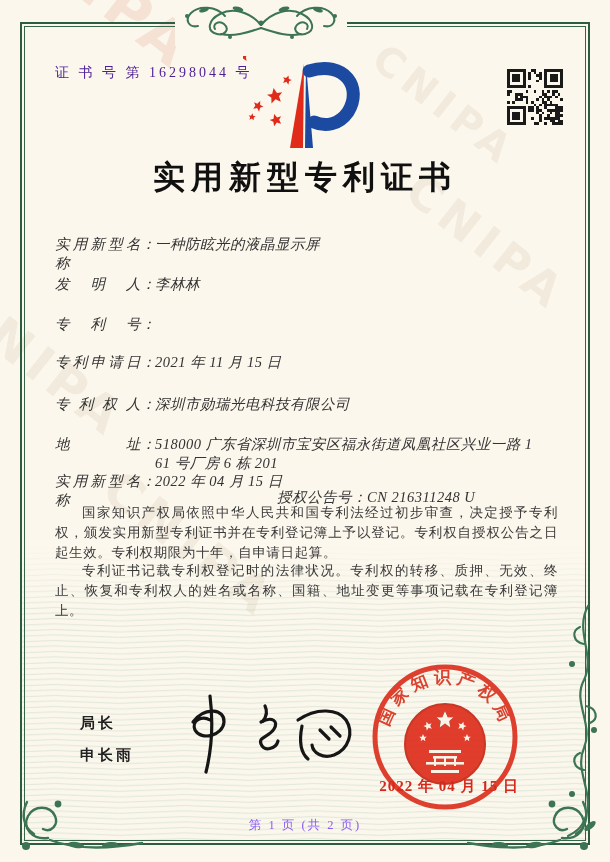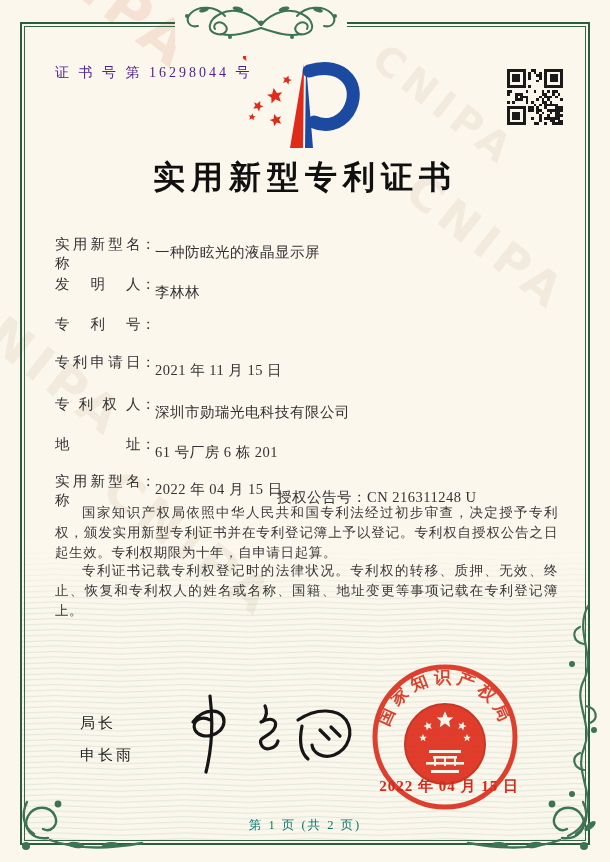--- a/index.html
+++ b/index.html
@@ -16,39 +16,39 @@
       transform:rotate(38deg);z-index:1;white-space:nowrap;}
   .wm-pink{color:rgba(214,120,92,0.16);}
   
   .certno{left:55px;top:64px;font-size:14px;letter-spacing:3px;color:#4c1d95;z-index:3;}
   .logo{left:243px;top:56px;z-index:3;}
   .qr{left:507px;top:69px;z-index:3;}
   .title{left:0;top:156px;width:610px;text-align:center;font-size:32px;font-weight:600;
          letter-spacing:6px;color:#101010;z-index:3;}
   
   .row{position:absolute;left:55px;z-index:3;font-size:14.5px;color:#333;
-       display:flex;align-items:flex-start;letter-spacing:0.5px;}
+       display:flex;align-items:flex-start;letter-spacing:0.5px;font-style:italic;}
   .flabel{display:inline-block;width:86px;text-align:justify;text-align-last:justify;}
   .colon{display:inline-block;width:14px;}
-  .fvalue{display:inline-block;margin-top:8px;}
+  .fvalue{display:inline-block;}
   .addr2{display:block;}
   .grant2{position:absolute;left:222px;top:16px;white-space:nowrap;}
   
   .para{position:absolute;left:55px;width:503px;font-size:13.5px;line-height:20px;
         text-indent:2em;letter-spacing:0.6px;color:#3a3a3a;z-index:3;text-align:justify;}
   
-  .director{position:absolute;left:80px;font-size:15px;letter-spacing:3px;color:#222;z-index:3;}
+  .director{position:absolute;left:80px;font-size:15px;letter-spacing:3px;color:#222;z-index:3;font-weight:bold;}
   .sig{left:165px;top:686px;z-index:4;}
   
   .seal{left:370px;top:662px;z-index:4;opacity:0.93;}
   .sealdate{left:376px;top:777px;width:146px;text-align:center;font-size:15px;
             font-weight:700;letter-spacing:1px;color:#d5281c;z-index:5;white-space:nowrap;}
   
   .footer{left:0;top:817px;width:610px;text-align:center;font-size:12.5px;
-          letter-spacing:2px;color:#0f766e;z-index:3;}
+          letter-spacing:2px;color:#8b5cf6;z-index:3;}
   .green-deco{z-index:2;}
 </style>
 </head>
 <body>
 
 <svg class="abs green-deco" style="left:22px;top:540px;z-index:0;" width="566" height="301">
   <defs>
     <pattern id="wav" width="130" height="5.5" patternUnits="userSpaceOnUse">
       <path d="M0 2.7 Q32.5 0.2 65 2.7 T130 2.7" fill="none" stroke="#d7e4d4" stroke-width="0.9"></path>
     </pattern>
@@ -281,21 +281,21 @@
     <span class="fvalue">2021 年 11 月 15 日</span>
 </div>
 <div class="row" style="top:395px">
   <span class="flabel">专利权人</span>
     <span class="colon">：</span>
     <span class="fvalue">深圳市勋瑞光电科技有限公司</span>
 </div>
 <div class="row" style="top:435px">
   <span class="flabel">地址</span>
     <span class="colon">：</span>
-    <span class="fvalue"><span class="addr2">61 号厂房 6 栋 201</span></span>
+    <span class="fvalue"><span>518000 广东省深圳市宝安区福永街道凤凰社区兴业一路 1</span><span class="addr2">61 号厂房 6 栋 201</span></span>
 </div>
 <div class="row" style="top:472px">
   <span class="flabel">实用新型名称</span>
     <span class="colon">：</span>
     <span class="fvalue">2022 年 04 月 15 日</span>
   <span class="grant2"><span>授权公告号</span><span>：</span><span>CN 216311248 U</span></span>
 </div>
 
 <div class="para" style="top:503px">国家知识产权局依照中华人民共和国专利法经过初步审查，决定授予专利权，颁发实用新型专利证书并在专利登记簿上予以登记。专利权自授权公告之日起生效。专利权期限为十年，自申请日起算。</div>
 <div class="para" style="top:561px">专利证书记载专利权登记时的法律状况。专利权的转移、质押、无效、终止、恢复和专利权人的姓名或名称、国籍、地址变更等事项记载在专利登记簿上。</div>

